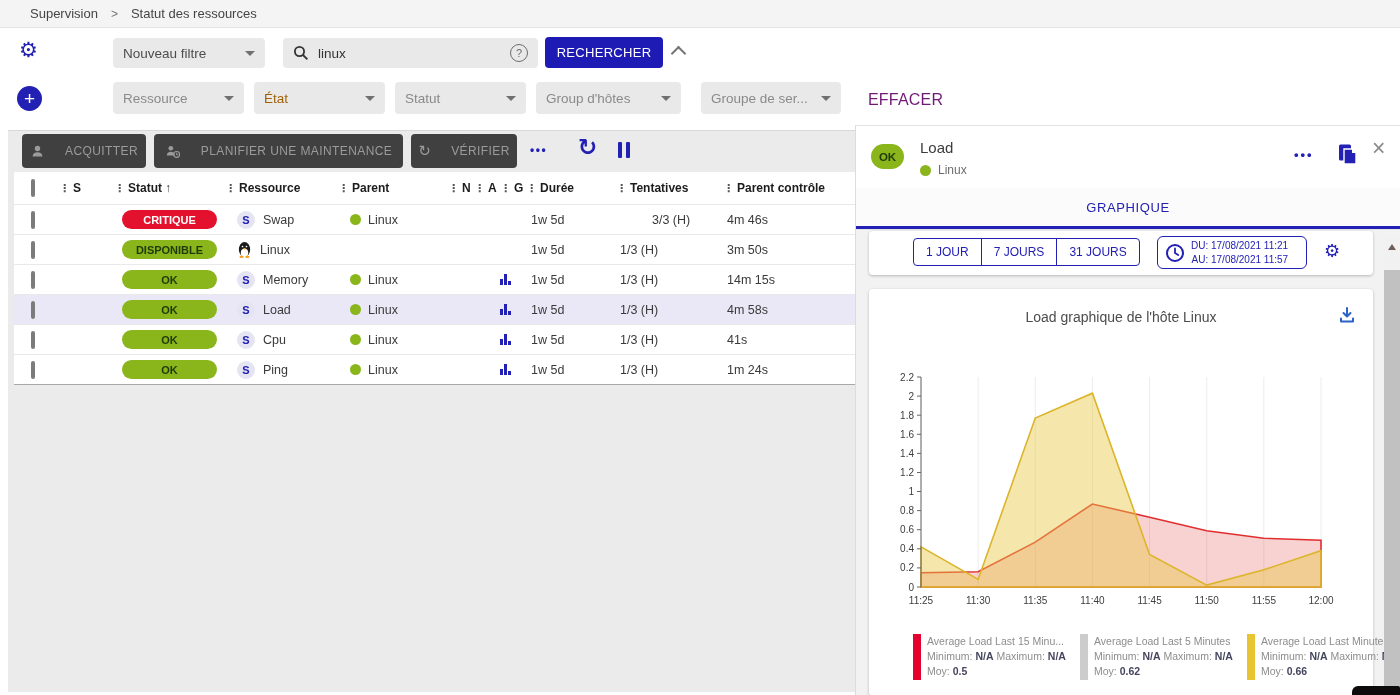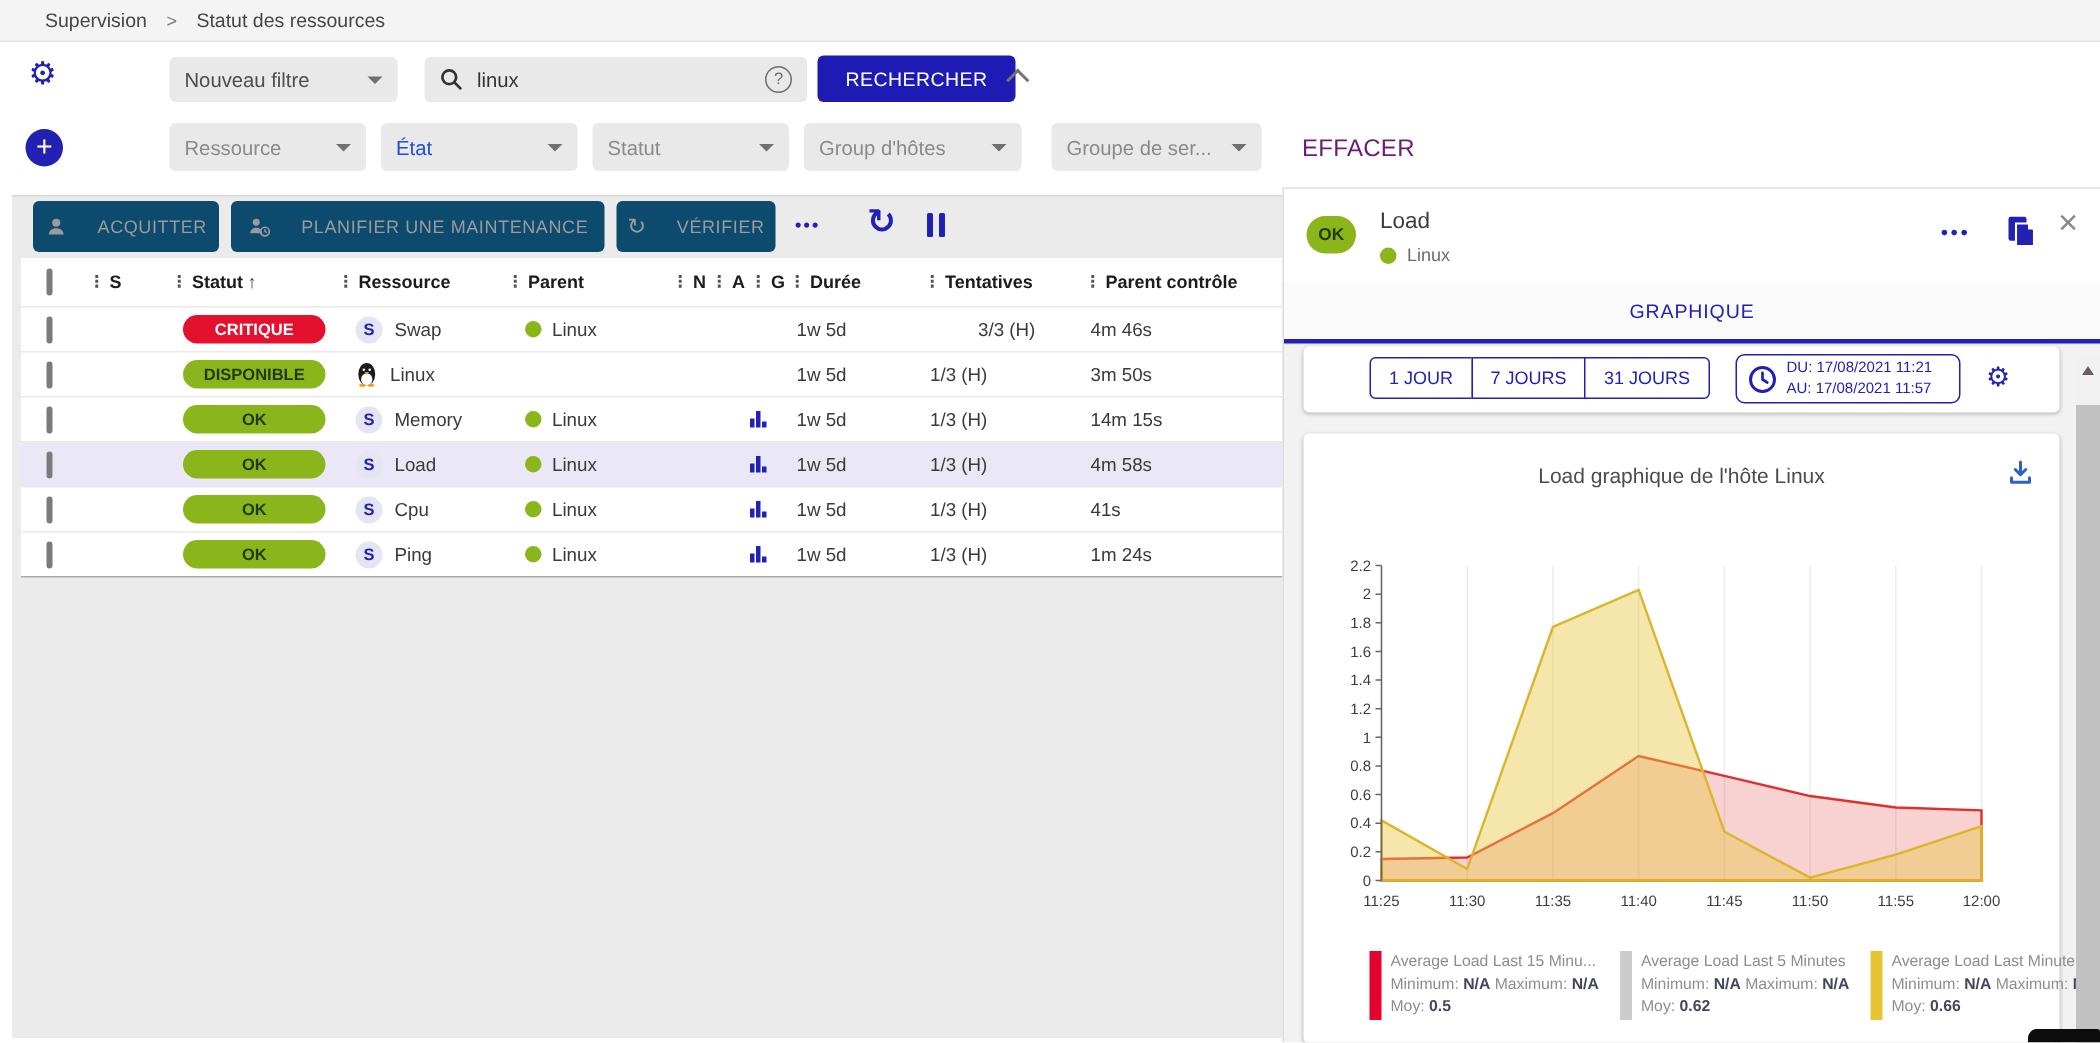--- a/index.html
+++ b/index.html
@@ -25,21 +25,21 @@
   .chev-up{width:9px;height:9px;border-left:2px solid #757575;border-top:2px solid #757575;
     transform:rotate(45deg);}
   .plus-circle{width:25px;height:25px;border-radius:50%;background:#2320b4;color:#fff;
     display:flex;align-items:center;justify-content:center;font-size:19px;line-height:1;}
   .link-blue{color:#701a75;font-size:16px;letter-spacing:.2px;cursor:pointer;}
   .help-circle{width:16px;height:16px;border:1.5px solid #6d6d6d;border-radius:50%;color:#6d6d6d;
     font-size:11px;display:flex;align-items:center;justify-content:center;margin-left:auto;}
   
   .gray-area{left:8px;top:130px;width:847px;height:561px;background:#ebebeb;
     border-top:1px solid #d8d8d8;}
-  .tbtn{background:#0c4a6e;border:none;border-radius:4px;color:#9b9b9b;font-family:inherit;
+  .tbtn{background:#404040;border:none;border-radius:4px;color:#9b9b9b;font-family:inherit;
     font-size:12px;letter-spacing:.4px;display:flex;align-items:center;justify-content:center;gap:20px;}
   .blue-ic{color:#2320b4;}
   .pause-icon span{display:inline-block;width:4px;height:16px;background:#2320b4;border-radius:1px;}
   .pause-icon{display:flex;gap:4px;}
   
   .table-card{left:14px;top:172px;width:841px;background:#fff;border-bottom:1px solid #a8a8a8;}
   .trow{display:grid;grid-template-columns:45px 55px 111px 113px 110px 26px 26px 26px 90px 107px 132px;
     align-items:center;height:29px;border-top:1px solid #e9e9e9;font-size:12.5px;color:#3a3a3a;}
   .thead{height:32px;border-top:none;font-weight:bold;font-size:12px;color:#1c1c1c;}
   .thead .hcell{display:flex;align-items:center;gap:3px;}
@@ -76,21 +76,21 @@
     letter-spacing:.6px;color:#757575;border-bottom:3px solid transparent;box-sizing:border-box;}
   .tab.active{color:#2320b4;border-bottom-color:#2320b4;}
   .card{position:absolute;background:#fff;border-radius:4px;box-shadow:0 1px 3px rgba(0,0,0,0.25);}
   .time-card{left:13px;top:105px;width:504px;height:44px;}
   .btn-group{position:absolute;left:44px;top:7px;display:flex;}
   .btn-group .rbtn{height:28px;border:1px solid #2320b4;background:#fff;color:#2320b4;
     font-family:inherit;font-size:12px;padding:0 12px;margin-left:-1px;}
   .btn-group .rbtn:first-child{border-radius:4px 0 0 4px;margin-left:0;}
   .btn-group .rbtn:last-child{border-radius:0 4px 4px 0;}
   .date-box{position:absolute;left:288px;top:5px;width:150px;height:33px;border:1px solid #2320b4;
-    border-radius:6px;display:flex;align-items:center;gap:6px;padding:0 7px;box-sizing:border-box;}
+    border-radius:6px;display:flex;align-items:center;gap:6px;padding:0 7px;box-sizing:border-box;text-align:right;}
   .date-lines{display:flex;flex-direction:column;font-size:10px;color:#2320b4;line-height:1.4;}
   .graph-card{left:13px;top:163px;width:504px;height:407px;}
   .chart-title{position:absolute;left:0;top:20px;width:100%;text-align:center;font-size:14px;color:#4c4c4c;}
   .dl-icon{position:absolute;right:16px;top:16px;}
   #chart-svg{position:absolute;left:0;top:80px;}
   .tick{font-size:10px;fill:#3d3d3d;font-family:"Liberation Sans",sans-serif;}
   .legend{position:absolute;left:8px;top:345px;display:flex;gap:7px;padding-left:36px;}
   .litem{display:flex;gap:6px;width:160px;}
   .lbar{width:8px;height:46px;}
   .ltxt{font-size:10.5px;color:#8d8d8d;line-height:1.45;white-space:nowrap;overflow:hidden;}
@@ -118,29 +118,29 @@
   <span class="caret"></span>
 </div>
 <div class="abs gbox" style="left:283px;top:38px;width:255px;height:30px;gap:9px;">
   <svg class="mag" width="16" height="16" viewBox="0 0 16 16">
     <circle cx="6.5" cy="6.5" r="4.6" fill="none" stroke="#333" stroke-width="1.8"></circle>
     <line x1="10" y1="10" x2="14.4" y2="14.4" stroke="#333" stroke-width="1.8"></line>
   </svg>
   <span style="color:#333;">linux</span>
   <span class="help-circle">?</span>
 </div>
-<button class="abs search-btn" style="left:545px;top:37px;width:132px;height:31px;">RECHERCHER</button>
+<button class="abs search-btn" style="left:545px;top:37px;width:118px;height:31px;">RECHERCHER</button>
 <span class="abs chev-up" style="left:673px;top:48px;"></span>
 
 <span class="abs plus-circle" style="left:17px;top:86px;">+</span>
 <div class="abs gbox" style="left:113px;top:82px;width:131px;height:32px;color:#8a8a8a;">
   <span>Ressource</span>
   <span class="caret"></span>
 </div>
-<div class="abs gbox" style="left:254px;top:82px;width:131px;height:32px;color:#1d4ed8;">
+<div class="abs gbox" style="left:254px;top:82px;width:131px;height:32px;color:#a16207;">
   <span>État</span>
   <span class="caret"></span>
 </div>
 <div class="abs gbox" style="left:395px;top:82px;width:131px;height:32px;color:#8a8a8a;">
   <span>Statut</span>
   <span class="caret"></span>
 </div>
 <div class="abs gbox" style="left:536px;top:82px;width:145px;height:32px;color:#8a8a8a;">
   <span>Group d'hôtes</span>
   <span class="caret"></span>

